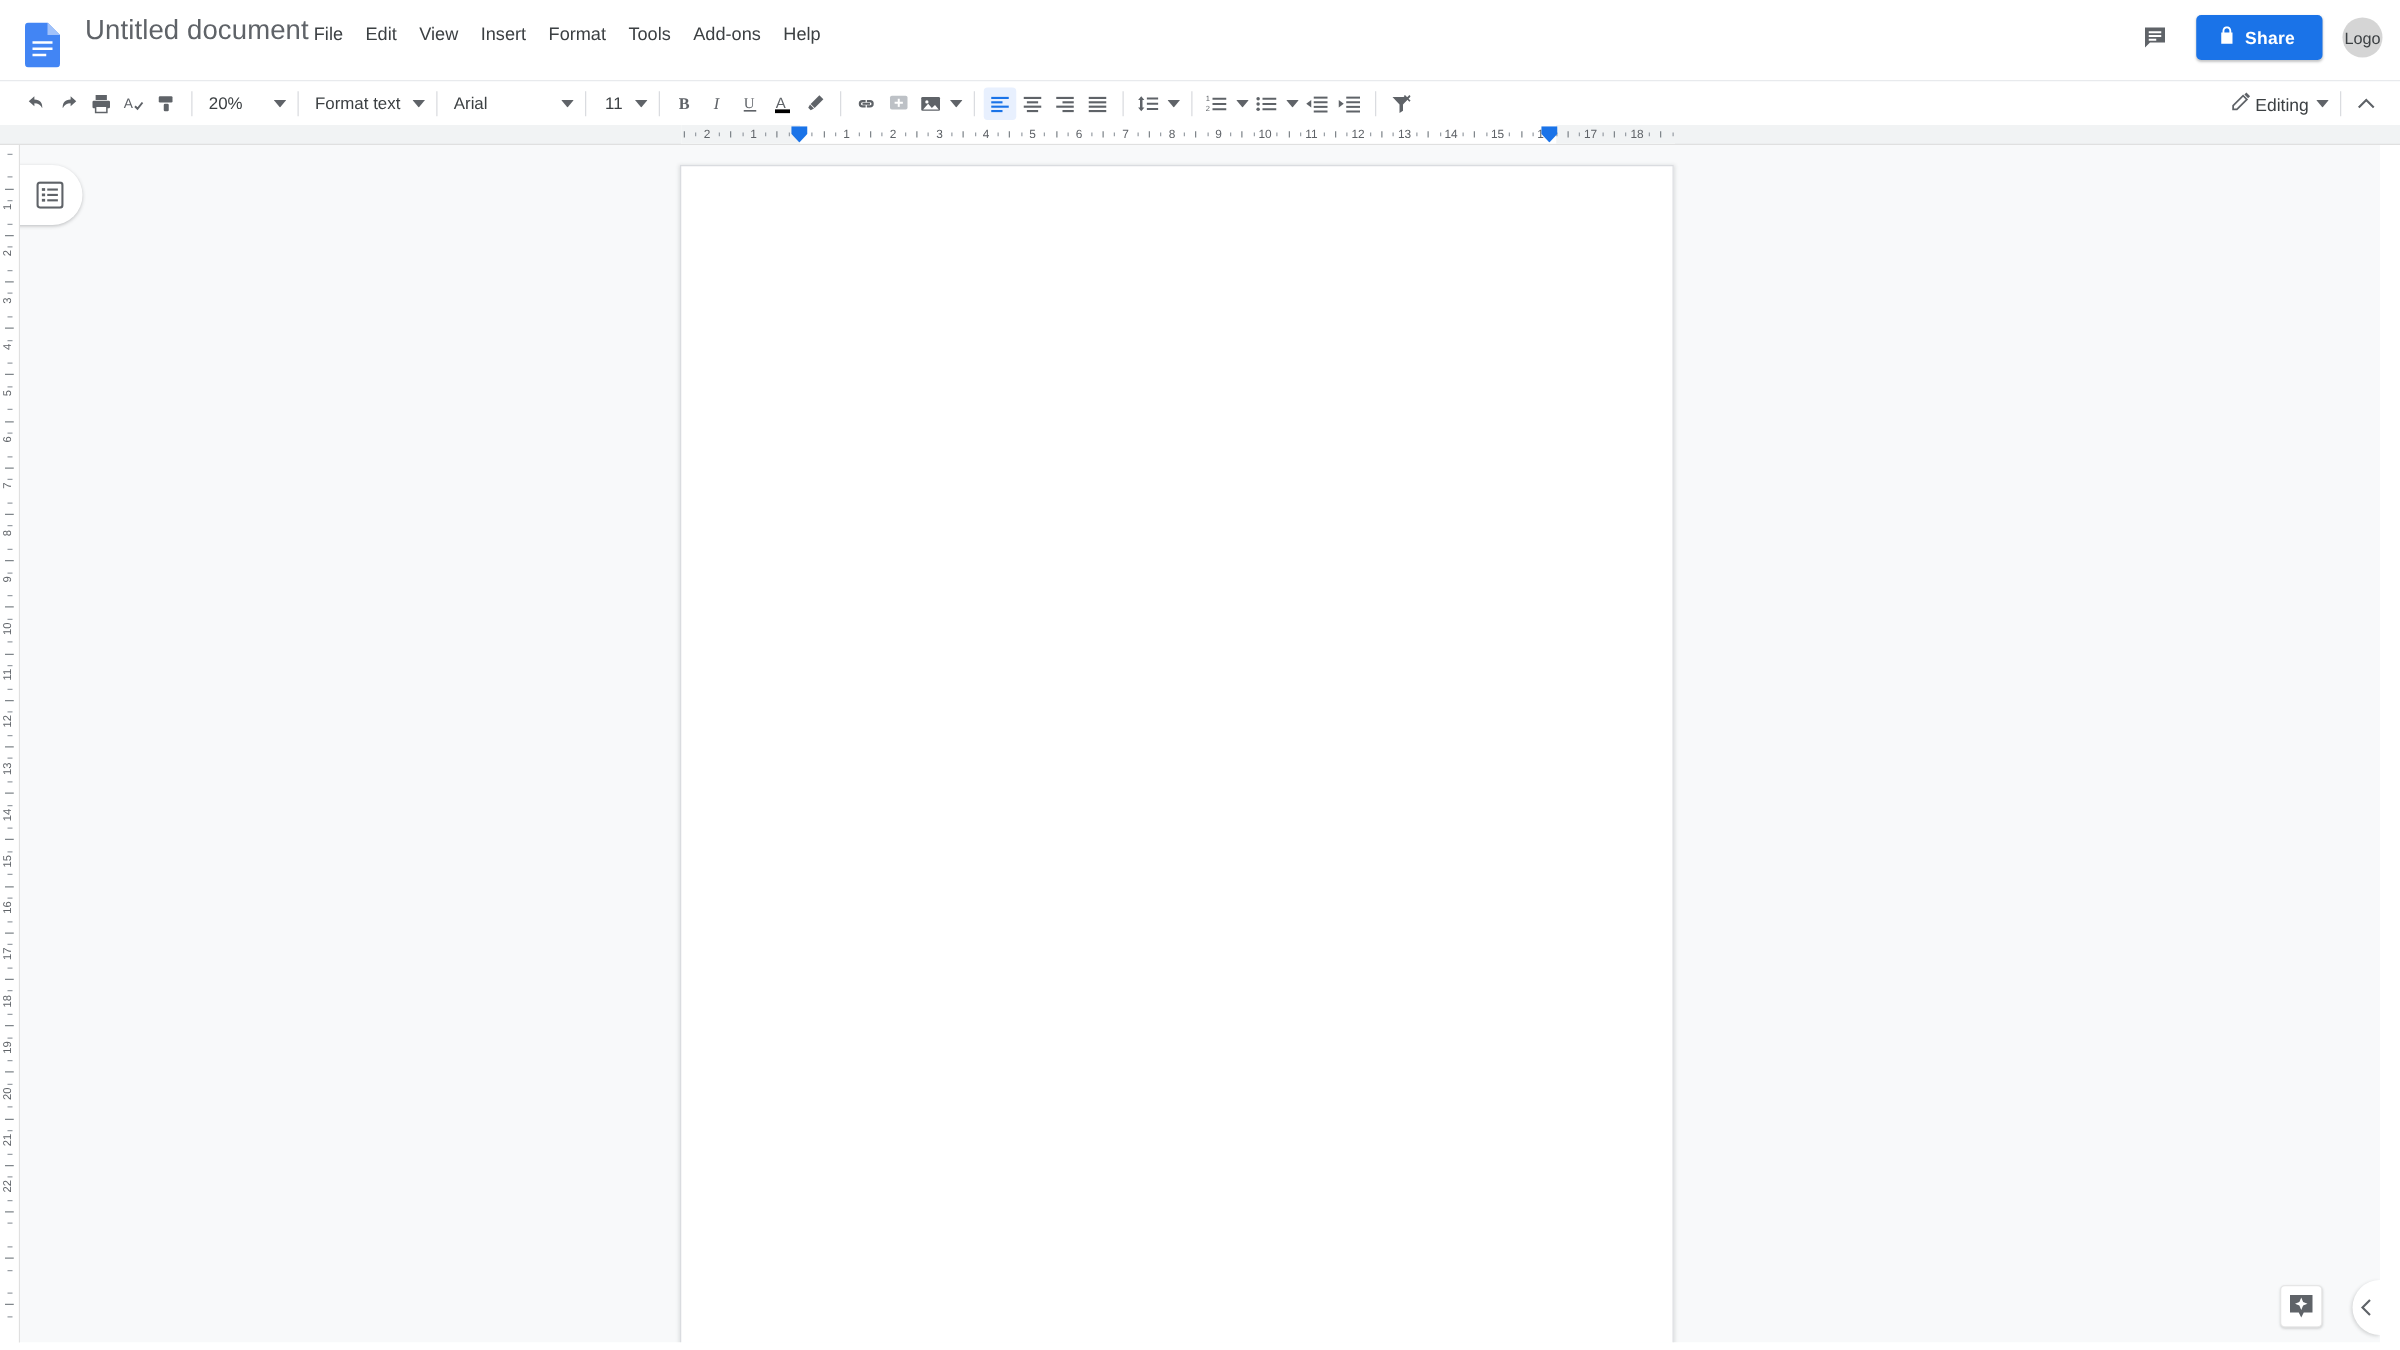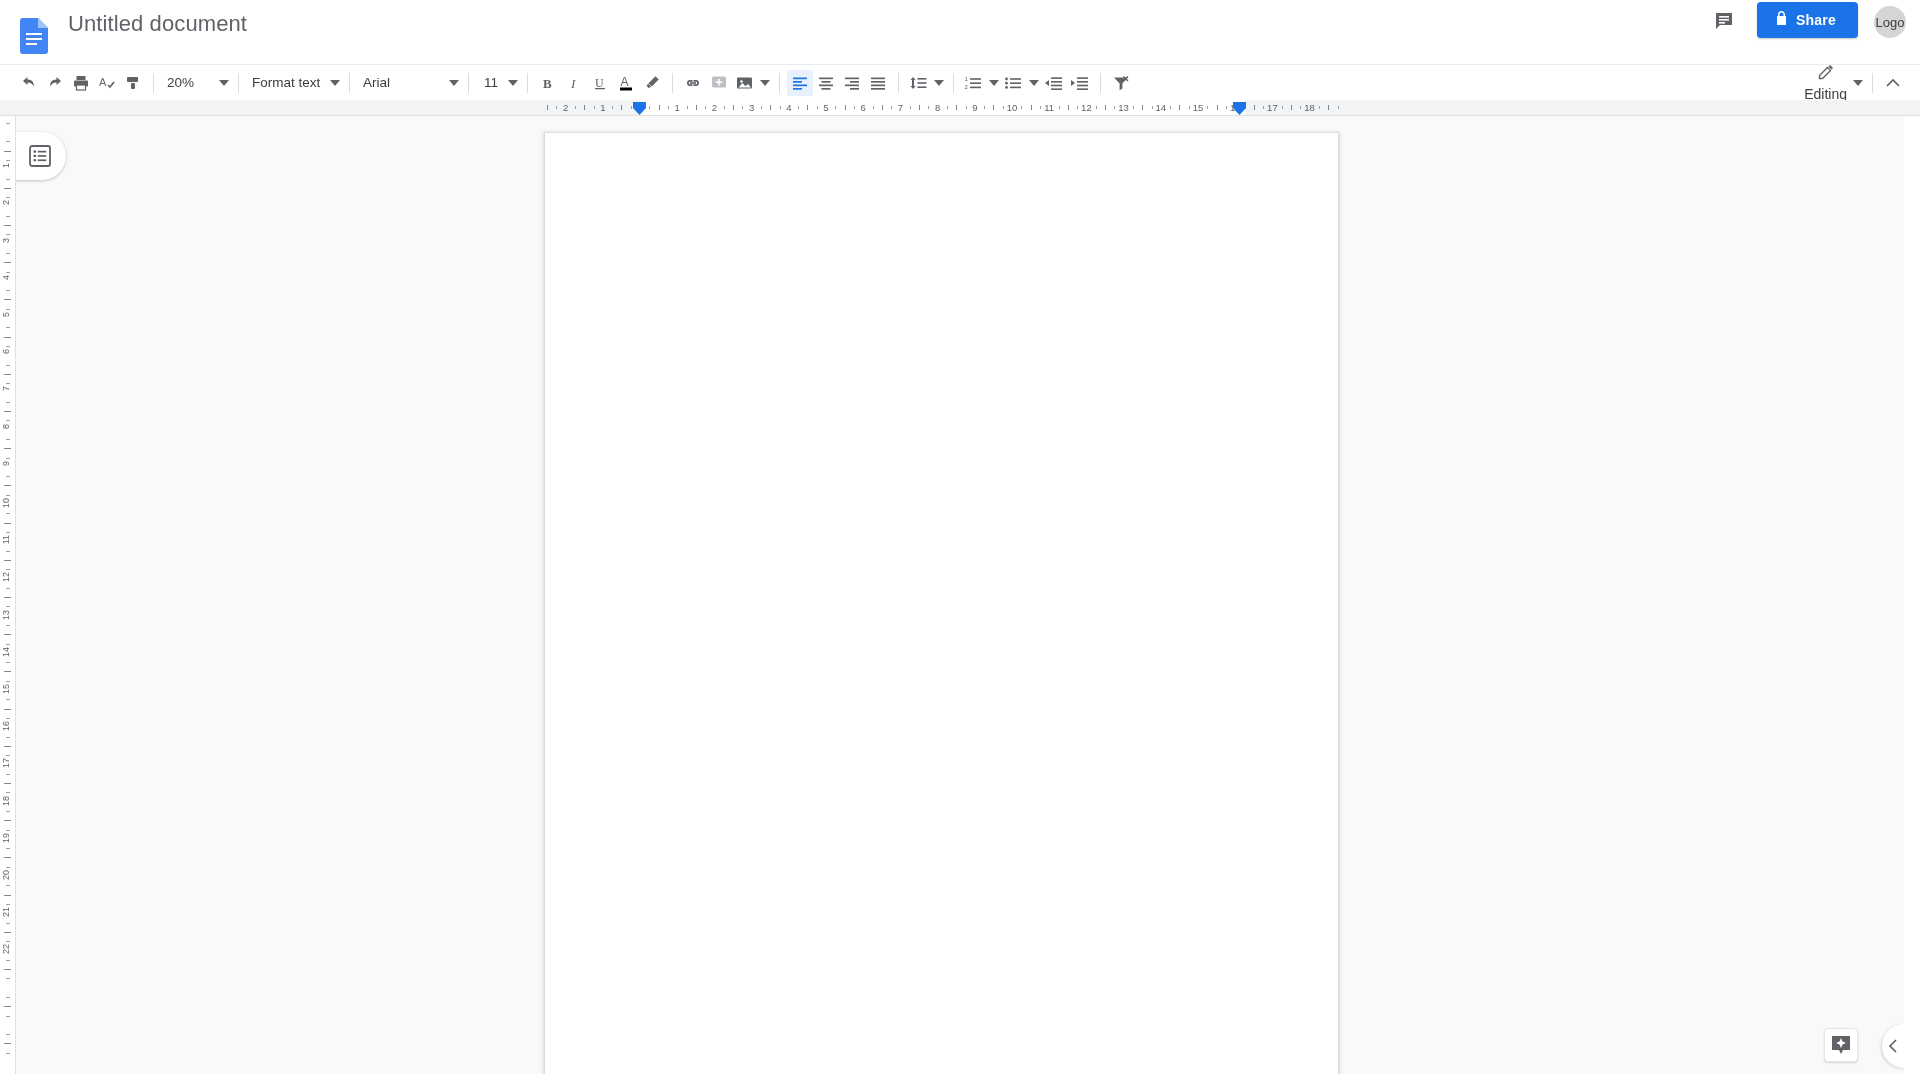--- a/index.html
+++ b/index.html
@@ -33,22 +33,22 @@
     font-weight: 400; letter-spacing: 0.1px; padding-left: 2px;
   }
   .menubar { display: flex; gap: 0px; margin-top: 5px; }
   .menu-item {
     font-size: 14.5px; color: #3c4043; padding: 3px 9px;
     border-radius: 4px; cursor: default; line-height: 18px;
   }
   .menu-item:first-child { padding-left: 4px; }
 
   .header-right {
-    position: absolute; right: 14px; top: 2px;
-    display: flex; align-items: flex-end; gap: 16px;
+    position: absolute; right: 14px; top: 12px;
+    display: flex; align-items: center; gap: 16px;
   }
   .icon-btn {
     width: 34px; height: 34px; border-radius: 50%;
     display: flex; align-items: center; justify-content: center;
     cursor: pointer;
   }
   .share-btn {
     height: 36px; background: #1a73e8; color: #fff;
     border-radius: 4px; display: flex; align-items: center;
     gap: 8px; padding: 0 22px 0 18px; font-size: 14px;
@@ -87,23 +87,23 @@
     font-size: 13.5px; color: #3c4043; cursor: pointer;
     padding: 0 2px 0 6px; border-radius: 3px; flex: 0 0 auto;
   }
   .tb-field .val { white-space: nowrap; }
   .f-zoom { width: 56px; }
   .f-style { width: 82px; }
   .f-font { width: 90px; }
   .f-size { width: 30px; justify-content: flex-start; padding-left: 8px; }
   .spacer { flex: 1 1 auto; }
   .mode-chip {
-    display: flex; align-items: center; gap: 3px;
+    display: flex; align-items: flex-end; gap: 3px;
     font-size: 14px; color: #3c4043; padding: 3px 4px 3px 4px;
-    border-radius: 4px; cursor: pointer; flex-direction: column;
+    border-radius: 4px; cursor: pointer;
   }
 
   
   .ruler-h {
     position: absolute; left: 0; top: 100px;
     width: 1920px; height: 16px;
     background: #f1f3f4;
     border-bottom: 1px solid #e0e0e0;
   }
   .ruler-h .page-span {
@@ -197,20 +197,30 @@
         <path d="M3 0h15l10 10v23a3 3 0 0 1-3 3H3a3 3 0 0 1-3-3V3a3 3 0 0 1 3-3z" fill="#4285f4"></path>
         <path d="M18 0l10 10H18z" fill="#a1c2fa"></path>
         <rect x="6" y="15" width="16" height="2" fill="#fff"></rect>
         <rect x="6" y="20" width="16" height="2" fill="#fff"></rect>
         <rect x="6" y="25" width="11" height="2" fill="#fff"></rect>
       </svg>
     </div>
 
     <div class="title-block">
       <div class="doc-title">Untitled document</div>
+      <div class="menubar">
+        <div class="menu-item">File</div>
+        <div class="menu-item">Edit</div>
+        <div class="menu-item">View</div>
+        <div class="menu-item">Insert</div>
+        <div class="menu-item">Format</div>
+        <div class="menu-item">Tools</div>
+        <div class="menu-item">Add-ons</div>
+        <div class="menu-item">Help</div>
+      </div>
     </div>
 
     <div class="header-right">
       <div class="icon-btn">
         <svg width="20" height="20" viewBox="0 0 20 20">
           <path d="M2 2h16v12H6l-4 4V2z" fill="#5f6368"></path>
           <rect x="5" y="5" width="10" height="1.6" fill="#fff"></rect>
           <rect x="5" y="8" width="10" height="1.6" fill="#fff"></rect>
           <rect x="5" y="11" width="6" height="1.6" fill="#fff"></rect>
         </svg>

